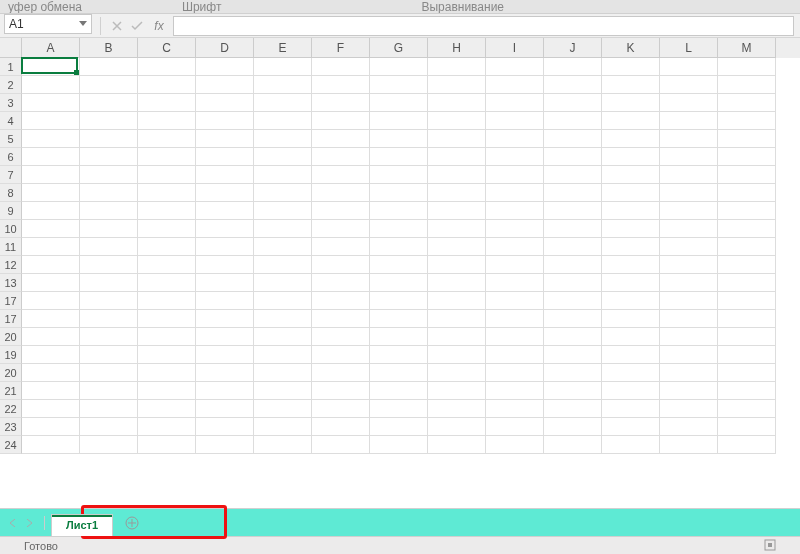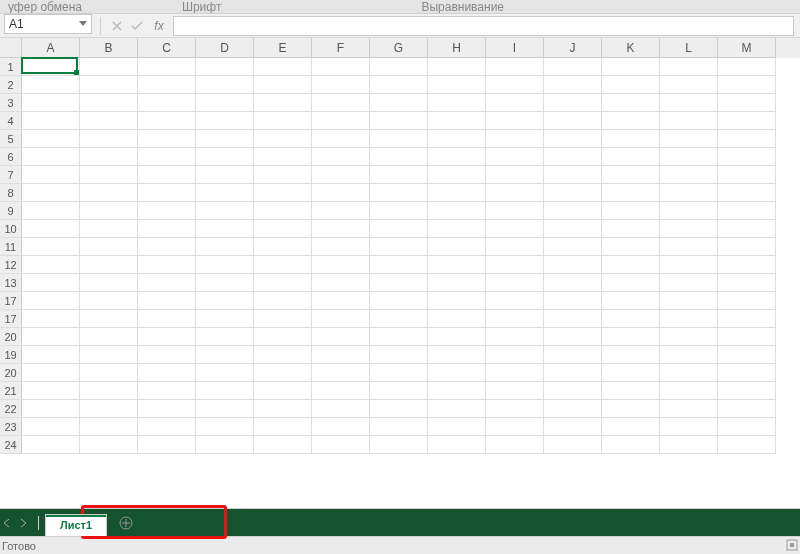--- a/index.html
+++ b/index.html
@@ -18,28 +18,28 @@
   .grid-wrap{position:relative;height:470px;display:flex;flex-direction:column}
   .col-headers{display:flex;height:20px;background:#eee}
   .corner{width:22px;border-right:1px solid #ccc;border-bottom:1px solid #ccc;background:#eee}
   .col-h{width:58px;text-align:center;line-height:20px;font-size:12px;color:#555;border-right:1px solid #ccc;border-bottom:1px solid #ccc;background:#eee}
   .rows{flex:1;overflow:hidden}
   .row{display:flex;height:18px}
   .row-h{width:22px;text-align:center;line-height:18px;font-size:11px;color:#555;border-right:1px solid #ccc;border-bottom:1px solid #ddd;background:#eee}
   .cell{width:58px;border-right:1px solid #ddd;border-bottom:1px solid #ddd;background:#fff}
   .sel{position:absolute;border:2px solid #0a7d3f;pointer-events:none}
   .sel .handle{position:absolute;right:-3px;bottom:-3px;width:5px;height:5px;background:#0a7d3f}
-  .tab-bar{height:28px;background:#14532d;border-top:1px solid #d0d0d0;display:flex;align-items:center;position:relative}
+  .tab-bar{height:28px;background:#5eead4;border-top:1px solid #d0d0d0;display:flex;align-items:center;padding-left:6px;position:relative}
   .nav-btn{width:14px;height:14px;display:flex;align-items:center;justify-content:center;color:#999;margin-right:2px}
   .nav-sep{width:1px;height:14px;background:#ccc;margin:0 6px}
   .tab{height:22px;padding:0 14px;background:#fff;border:1px solid #ccc;border-bottom:none;display:flex;align-items:center;font-size:11px;color:#0a7d3f;font-weight:bold;margin-top:4px;position:relative;z-index:2}
   .tab.active::after{content:"";position:absolute;left:0;right:0;top:0;height:2px;background:#0a7d3f}
   .addtab{width:26px;height:22px;display:flex;align-items:center;justify-content:center;margin-left:6px;color:#888}
   .red-box{position:absolute;border:3px solid #e11;border-radius:3px;pointer-events:none}
-  .status-bar{height:18px;background:#ecebeb;border-top:1px solid #d0d0d0;display:flex;align-items:center;padding:0 2px;font-size:11px;color:#666;justify-content:space-between}
+  .status-bar{height:18px;background:#ecebeb;border-top:1px solid #d0d0d0;display:flex;align-items:center;padding:0 24px;font-size:11px;color:#666;justify-content:space-between}
   .status-right{display:flex;align-items:center;gap:6px}
 </style>
 </head>
 <body>
 
 <div class="top-strip">
   <span>уфер обмена</span>
   <span style="margin-left:100px">Шрифт</span>
   <span style="margin-left:200px">Выравнивание</span>
 </div>

